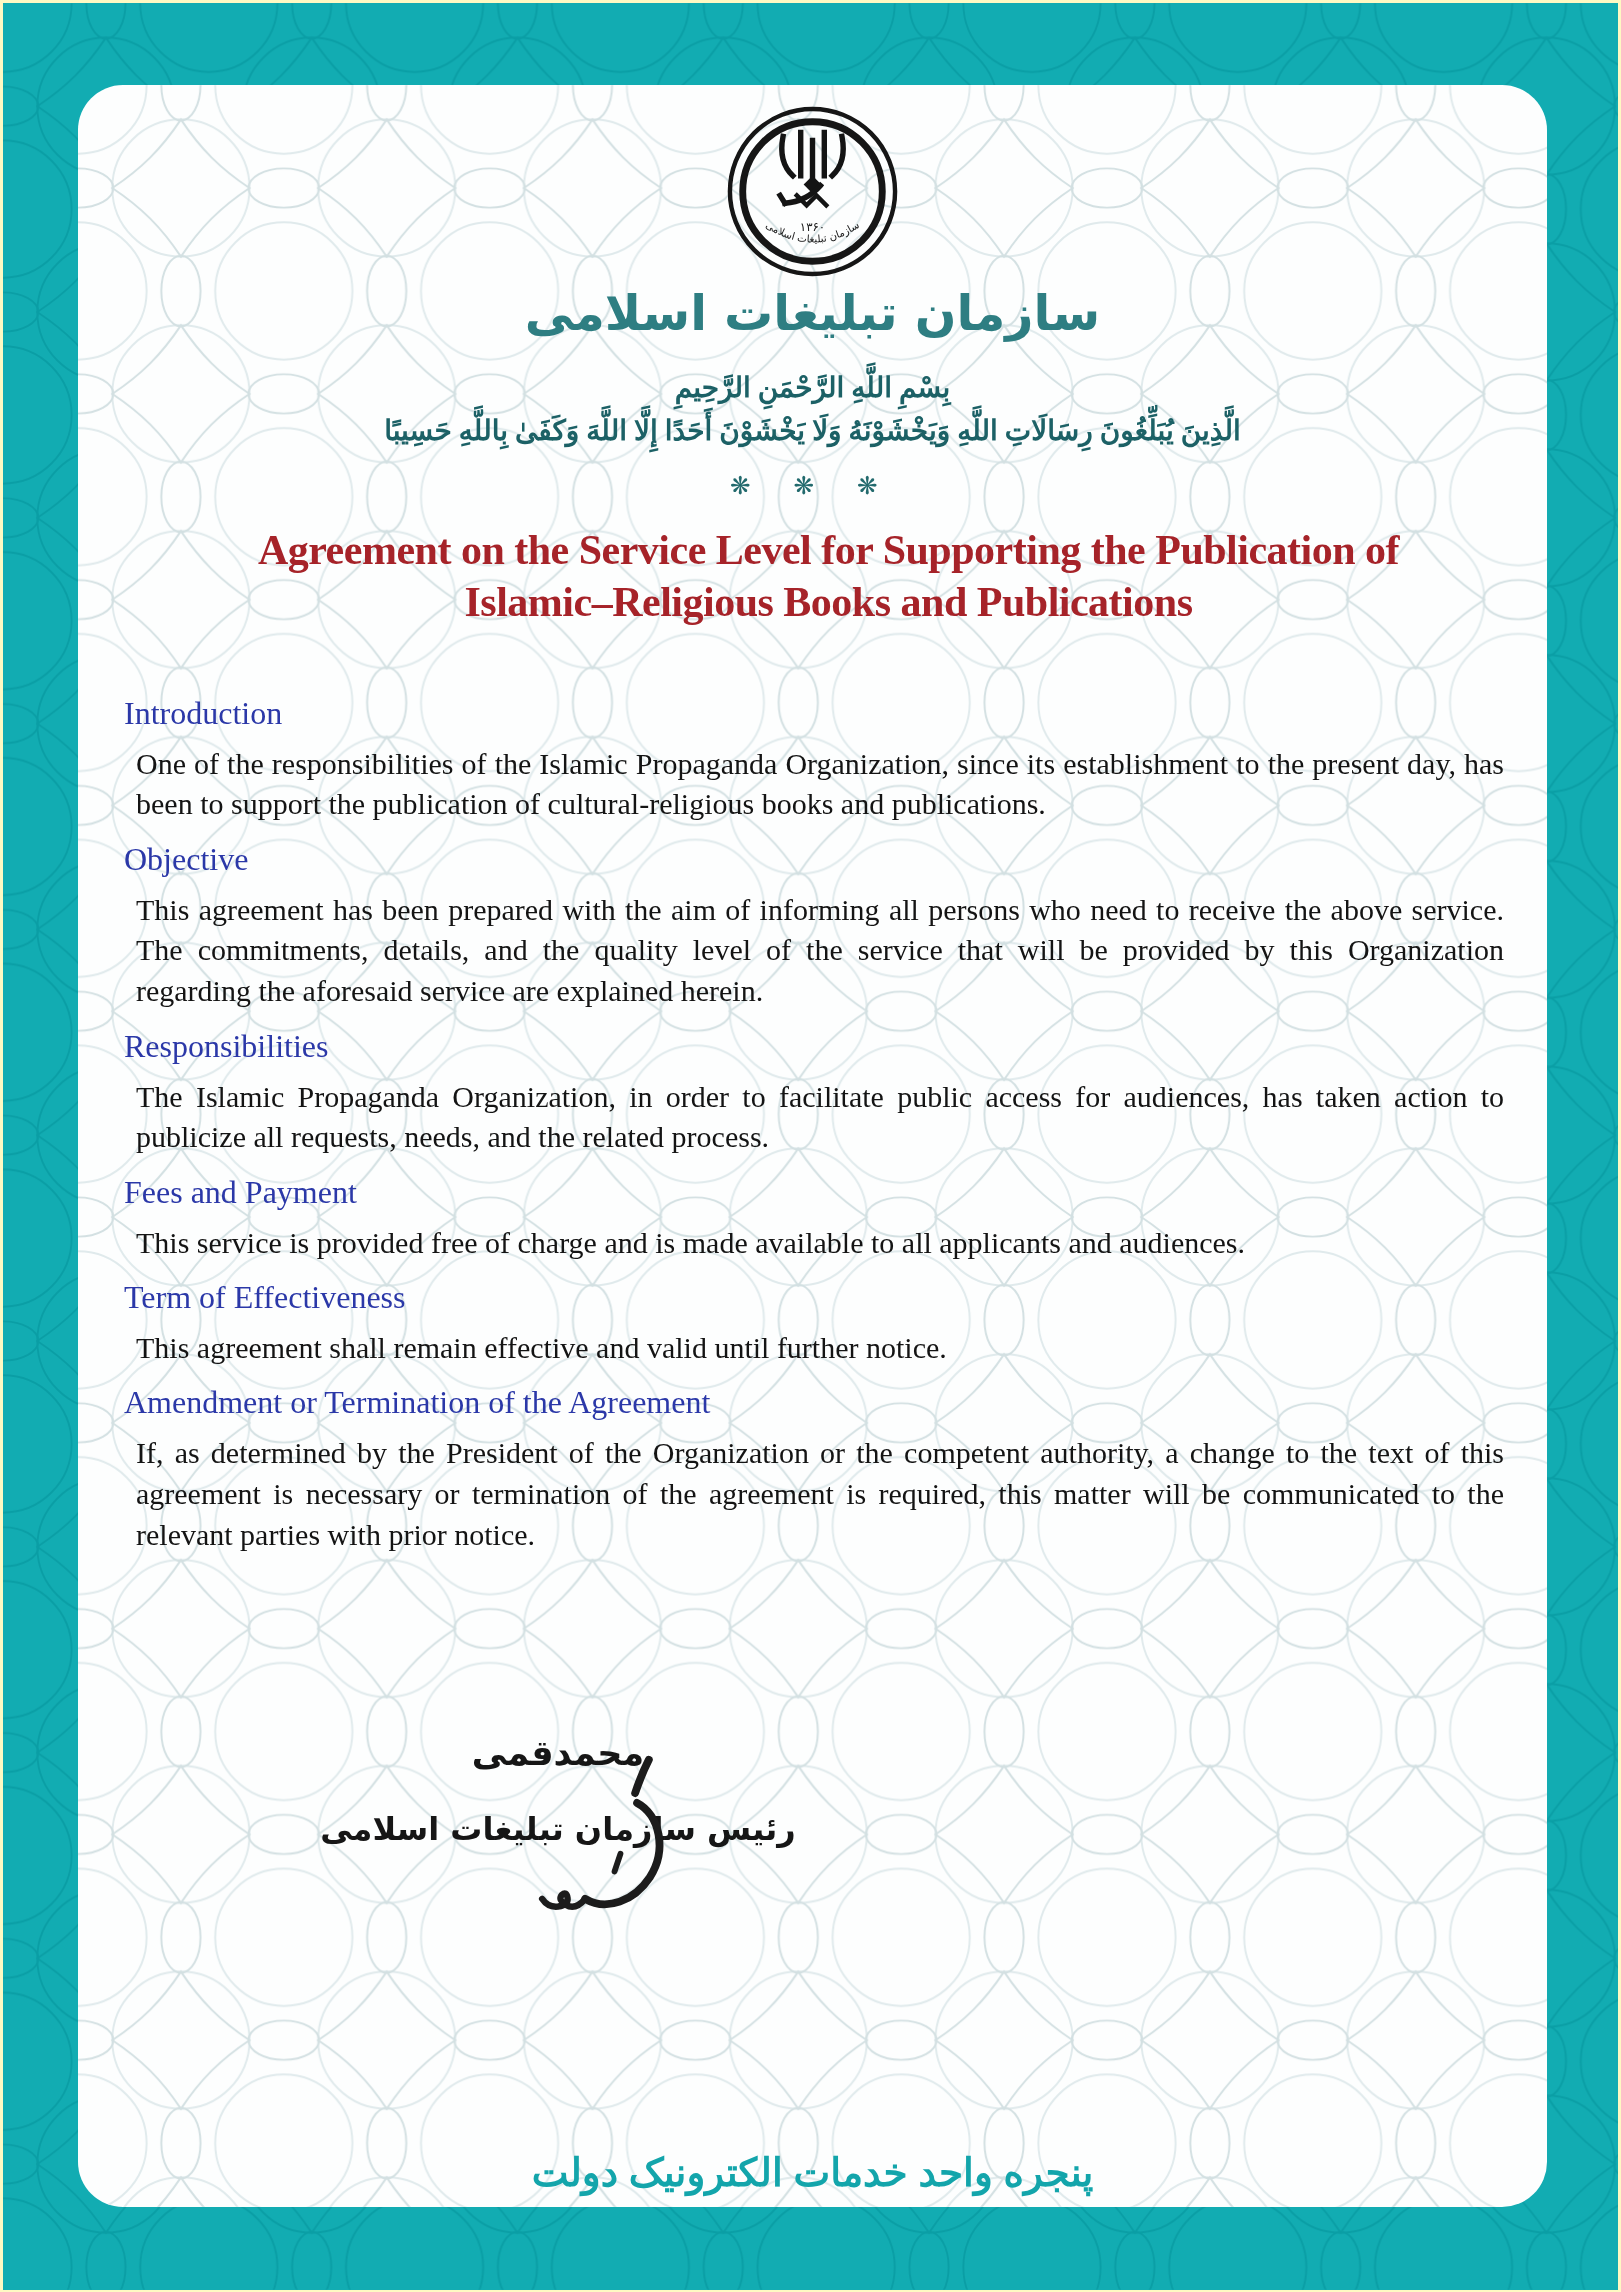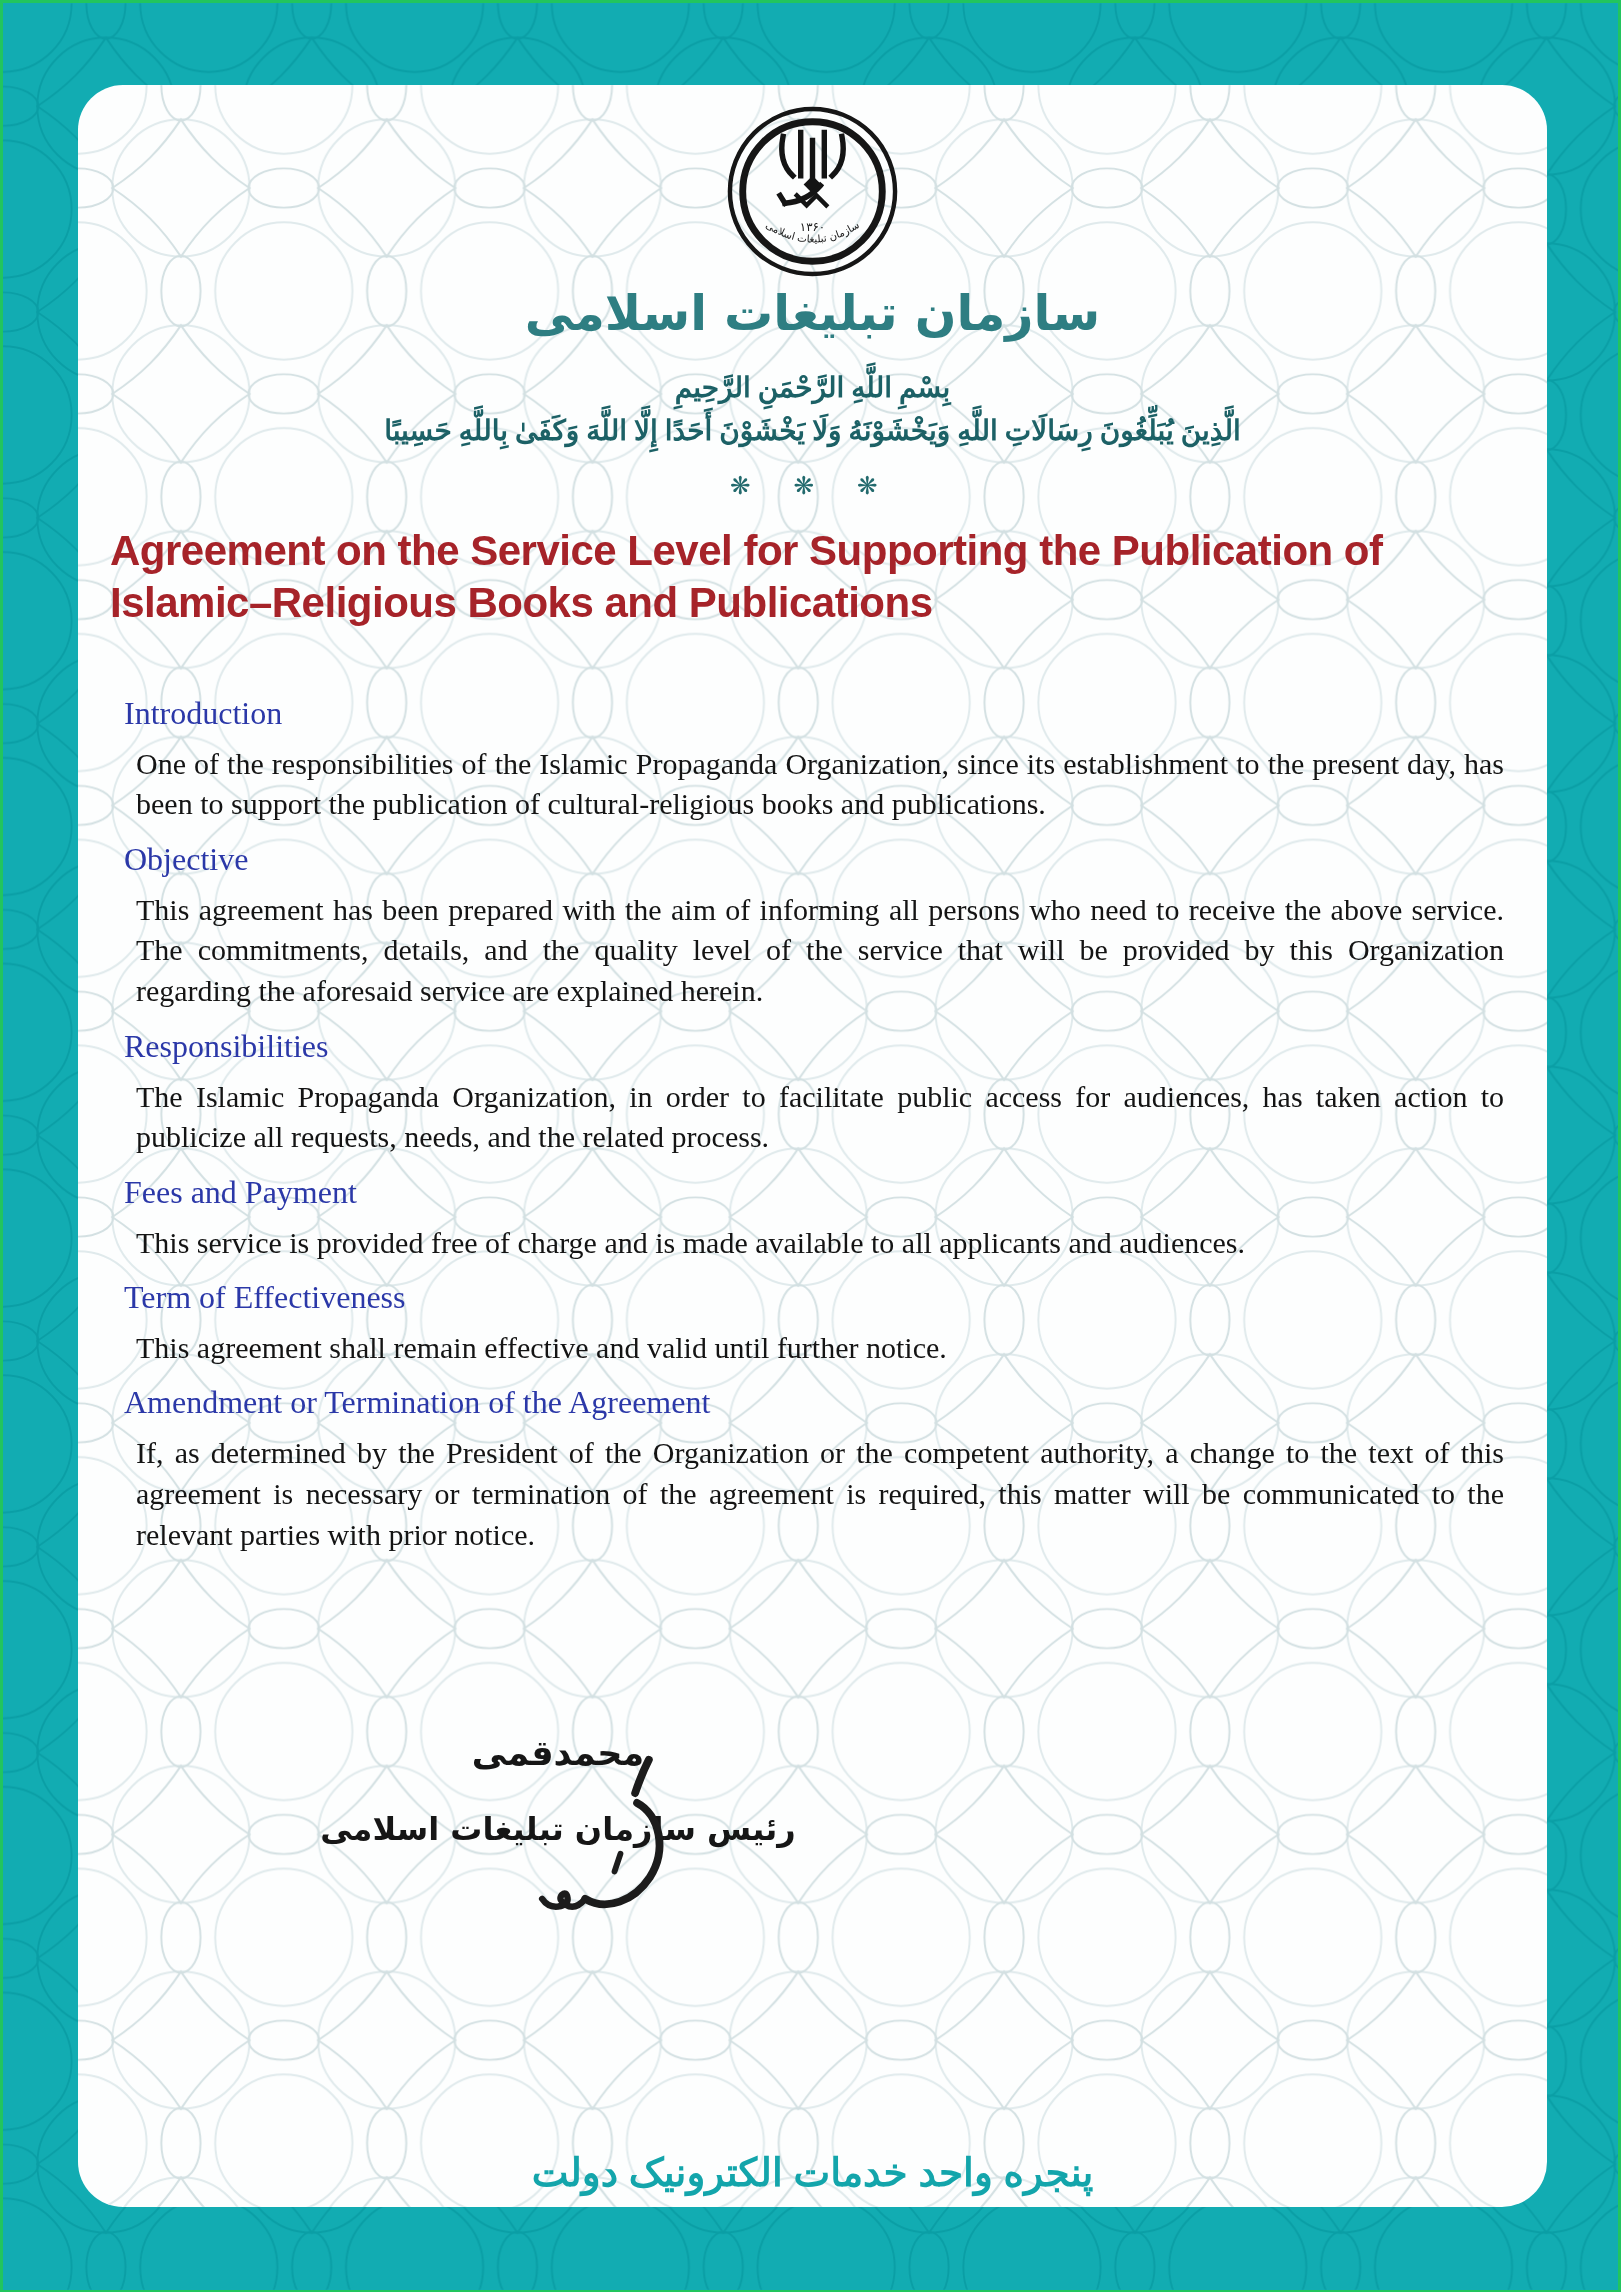--- a/index.html
+++ b/index.html
@@ -1,33 +1,33 @@
 <!DOCTYPE html>
 <html><head>
 <meta charset="utf-8">
 <style>
   html,body{margin:0;padding:0;background:#ffffff;}
-  .page{position:relative;width:1621px;height:2293px;overflow:hidden;background:#22c55e;
+  .page{position:relative;width:1621px;height:2293px;overflow:hidden;background:#fef9c3;
         font-family:"Liberation Serif",serif;}
   .frame{position:absolute;left:2.9px;top:2.9px;width:1615px;height:2287px;background:#12acb2;}
   .frame svg{position:absolute;left:0;top:0;}
   .doc{position:absolute;left:78px;top:85px;width:1469px;height:2122px;background:#fdfefe;
        border-radius:45px;overflow:hidden;}
   .doc-pattern{position:absolute;left:0;top:0;z-index:0;}
   .content{position:relative;z-index:2;}
   .emblem-wrap{margin-top:19.6px;text-align:center;}
   .callig{margin-top:3.9px;text-align:center;font-family:"DejaVu Sans",sans-serif;
           font-weight:bold;font-size:49px;color:#2e7e82;}
   .bismillah{margin-top:29px;text-align:center;font-family:Liberation Serif, serif;
              font-weight:bold;font-size:28px;color:#1c6166;}
   .verse{margin-top:9.8px;text-align:center;font-family:Liberation Serif, serif;
          font-weight:bold;font-size:28px;color:#1c6166;}
   .ornament{margin-top:23.5px;text-align:center;font-family:"DejaVu Sans",sans-serif;
             font-size:24.5px;color:#226a6d;letter-spacing:17.6px;}
-  .title{margin-top:25.5px;text-align:left;font-family:Liberation Sans, sans-serif;
+  .title{margin-top:25.5px;text-align:center;font-family:Liberation Serif, serif;
          font-weight:bold;font-size:42px;line-height:1.22;color:#a62329;letter-spacing:-0.5px;margin-left:32px;}
   .sections{margin:67px 31px 0 46px;}
   .section{margin-bottom:15.7px;}
   .section h2{margin:0 0 3.9px 0;font-family:"Liberation Serif",serif;font-weight:normal;
               font-size:32px;line-height:1.15;color:#2b38a8;}
   .section p{margin:12px;font-size:30px;line-height:1.36;color:#141414;text-align:justify;}
   .sig{position:absolute;left:186px;top:1648px;width:588px;text-align:center;z-index:3;
        font-family:"DejaVu Sans",sans-serif;font-weight:bold;color:#161616;}
   .sig-name{font-size:35px;}
   .sig-title{margin-top:37px;font-size:32px;}

